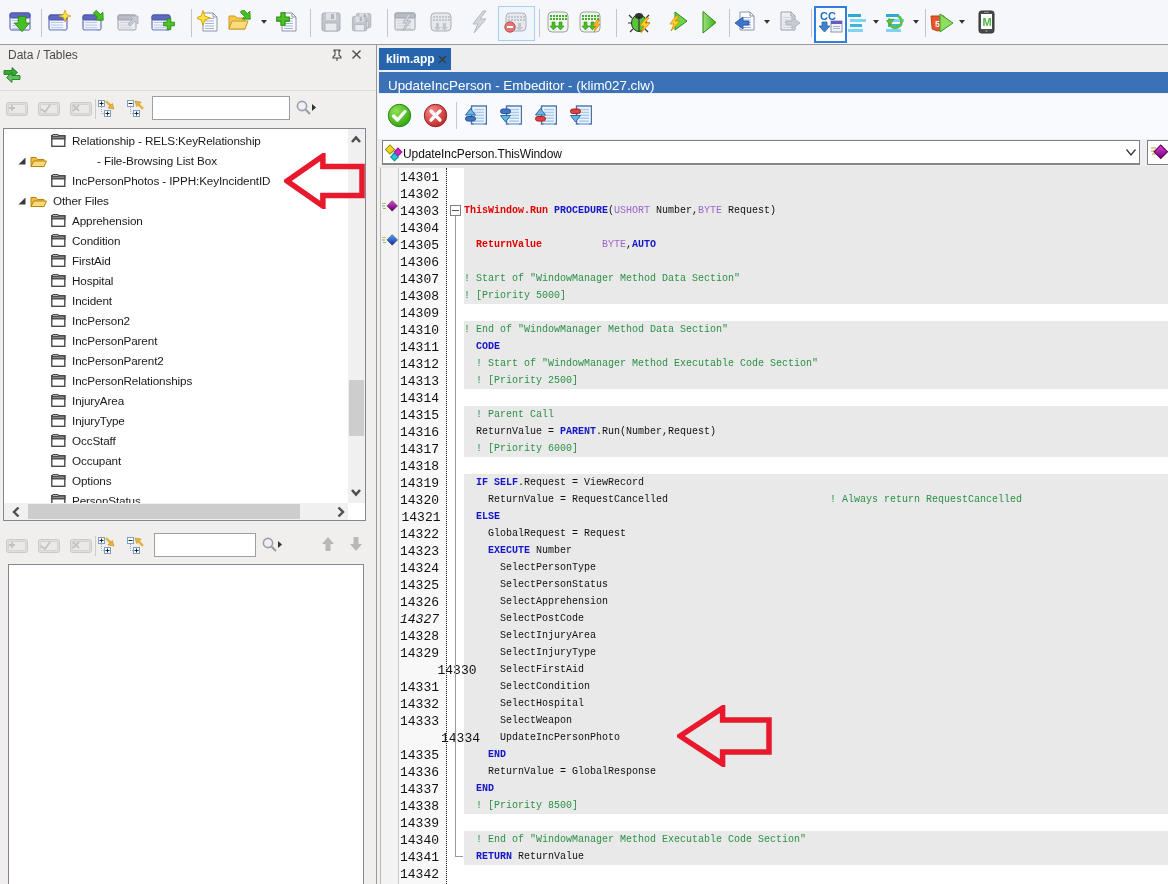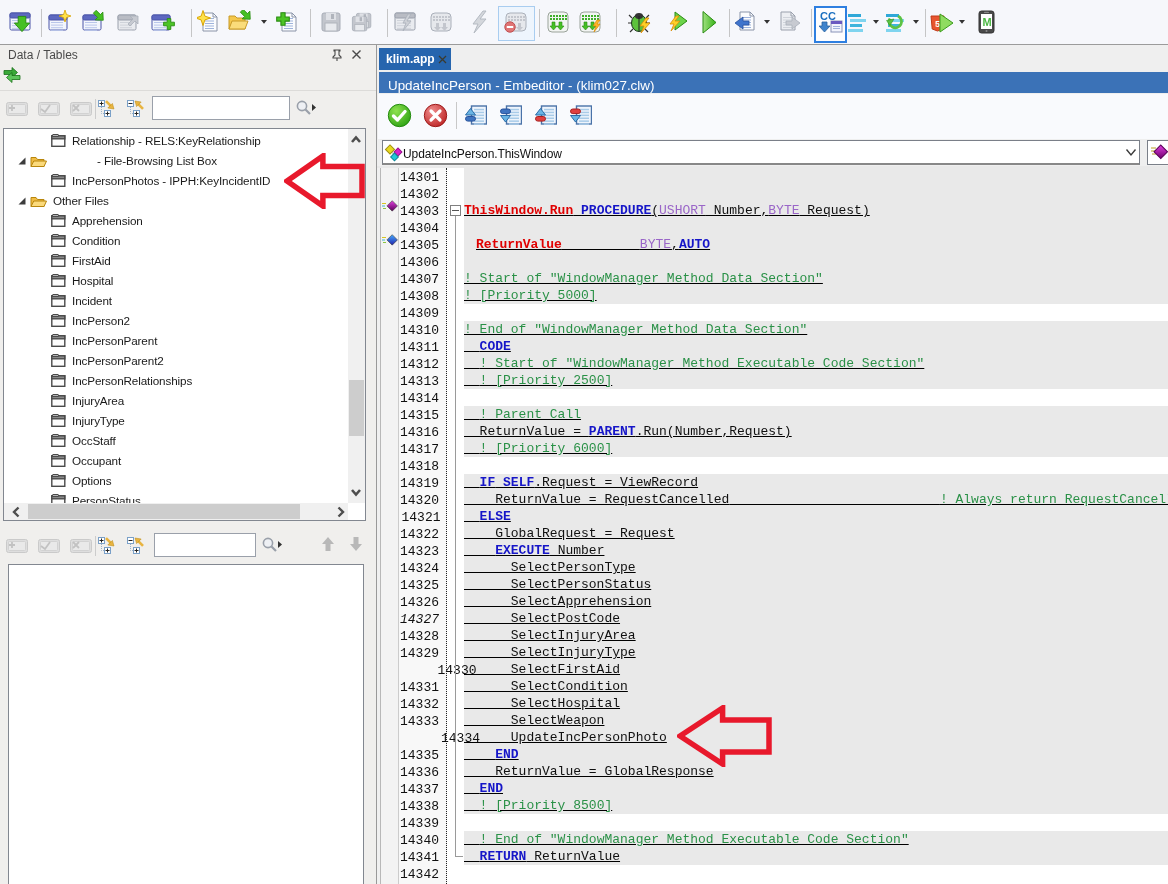--- a/index.html
+++ b/index.html
@@ -1,17 +1,17 @@
 <!DOCTYPE html>
 <html><head><meta charset="utf-8"><style>
 html,body{margin:0;padding:0;}
 body{width:1168px;height:884px;overflow:hidden;position:relative;background:#f0f0f0;
  font-family:"Liberation Sans",sans-serif;}
 .abs{position:absolute;}
-.code{font-family:"Liberation Mono",monospace;font-size:13px;line-height:17px;white-space:pre;text-decoration:underline;}
+.code{font-family:"Liberation Mono",monospace;font-size:10px;line-height:17px;white-space:pre;}
 .k{color:#1616c8;font-weight:bold;}
 .r{color:#e00000;font-weight:bold;}
 .t{color:#9a66c8;}
 .c{color:#2a9147;}
 .p{color:#101010;}
 .ln{font-family:"Liberation Mono",monospace;font-size:13px;color:#101010;}
 .tree{font-size:11.7px;letter-spacing:-0.12px;color:#1a1a1a;}
 </style></head>
 <body>
 <div class="abs" style="left:0;top:0;width:1168px;height:44px;background:#f6f7fb;border-bottom:1px solid #9b9b9b;"></div>

